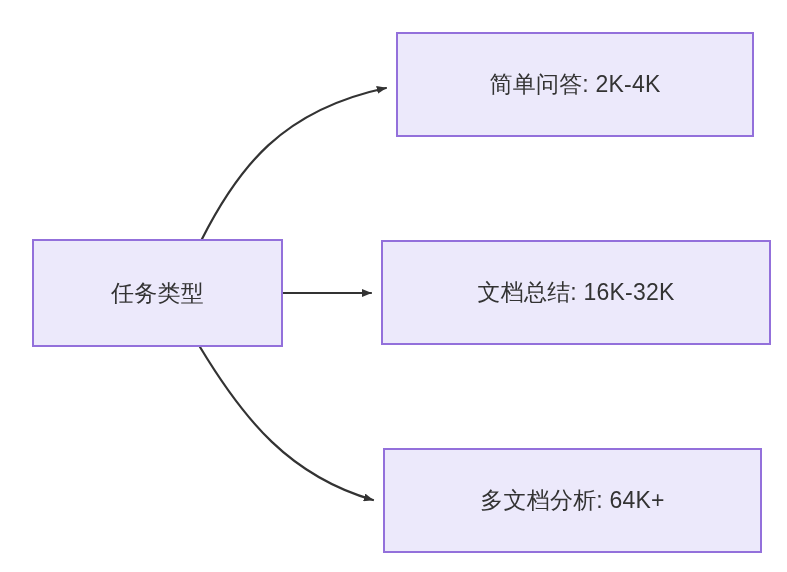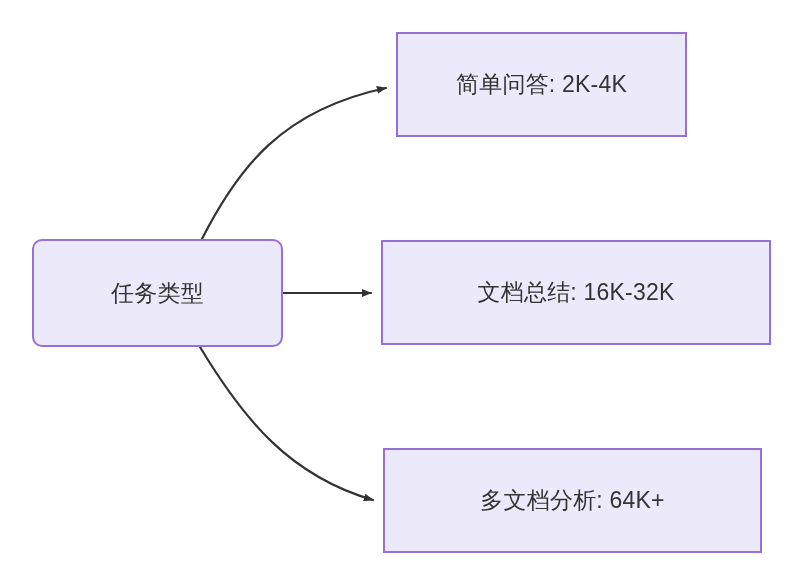--- a/index.html
+++ b/index.html
@@ -41,26 +41,25 @@
     font-size: 23px;
     line-height: 1.25;
     letter-spacing: 0.2px;
     white-space: nowrap;
   }
   #node-source {
     left: 32px;
     top: 239px;
     width: 251px;
     height: 108px;
-    border-radius: 10px;
   }
   #node-simple-qa {
     left: 396px;
     top: 32px;
-    width: 291px;
+    width: 358px;
     height: 105px;
   }
   #node-doc-summary {
     left: 381px;
     top: 240px;
     width: 390px;
     height: 105px;
     align-items: center;
   }
   #node-multi-doc {

